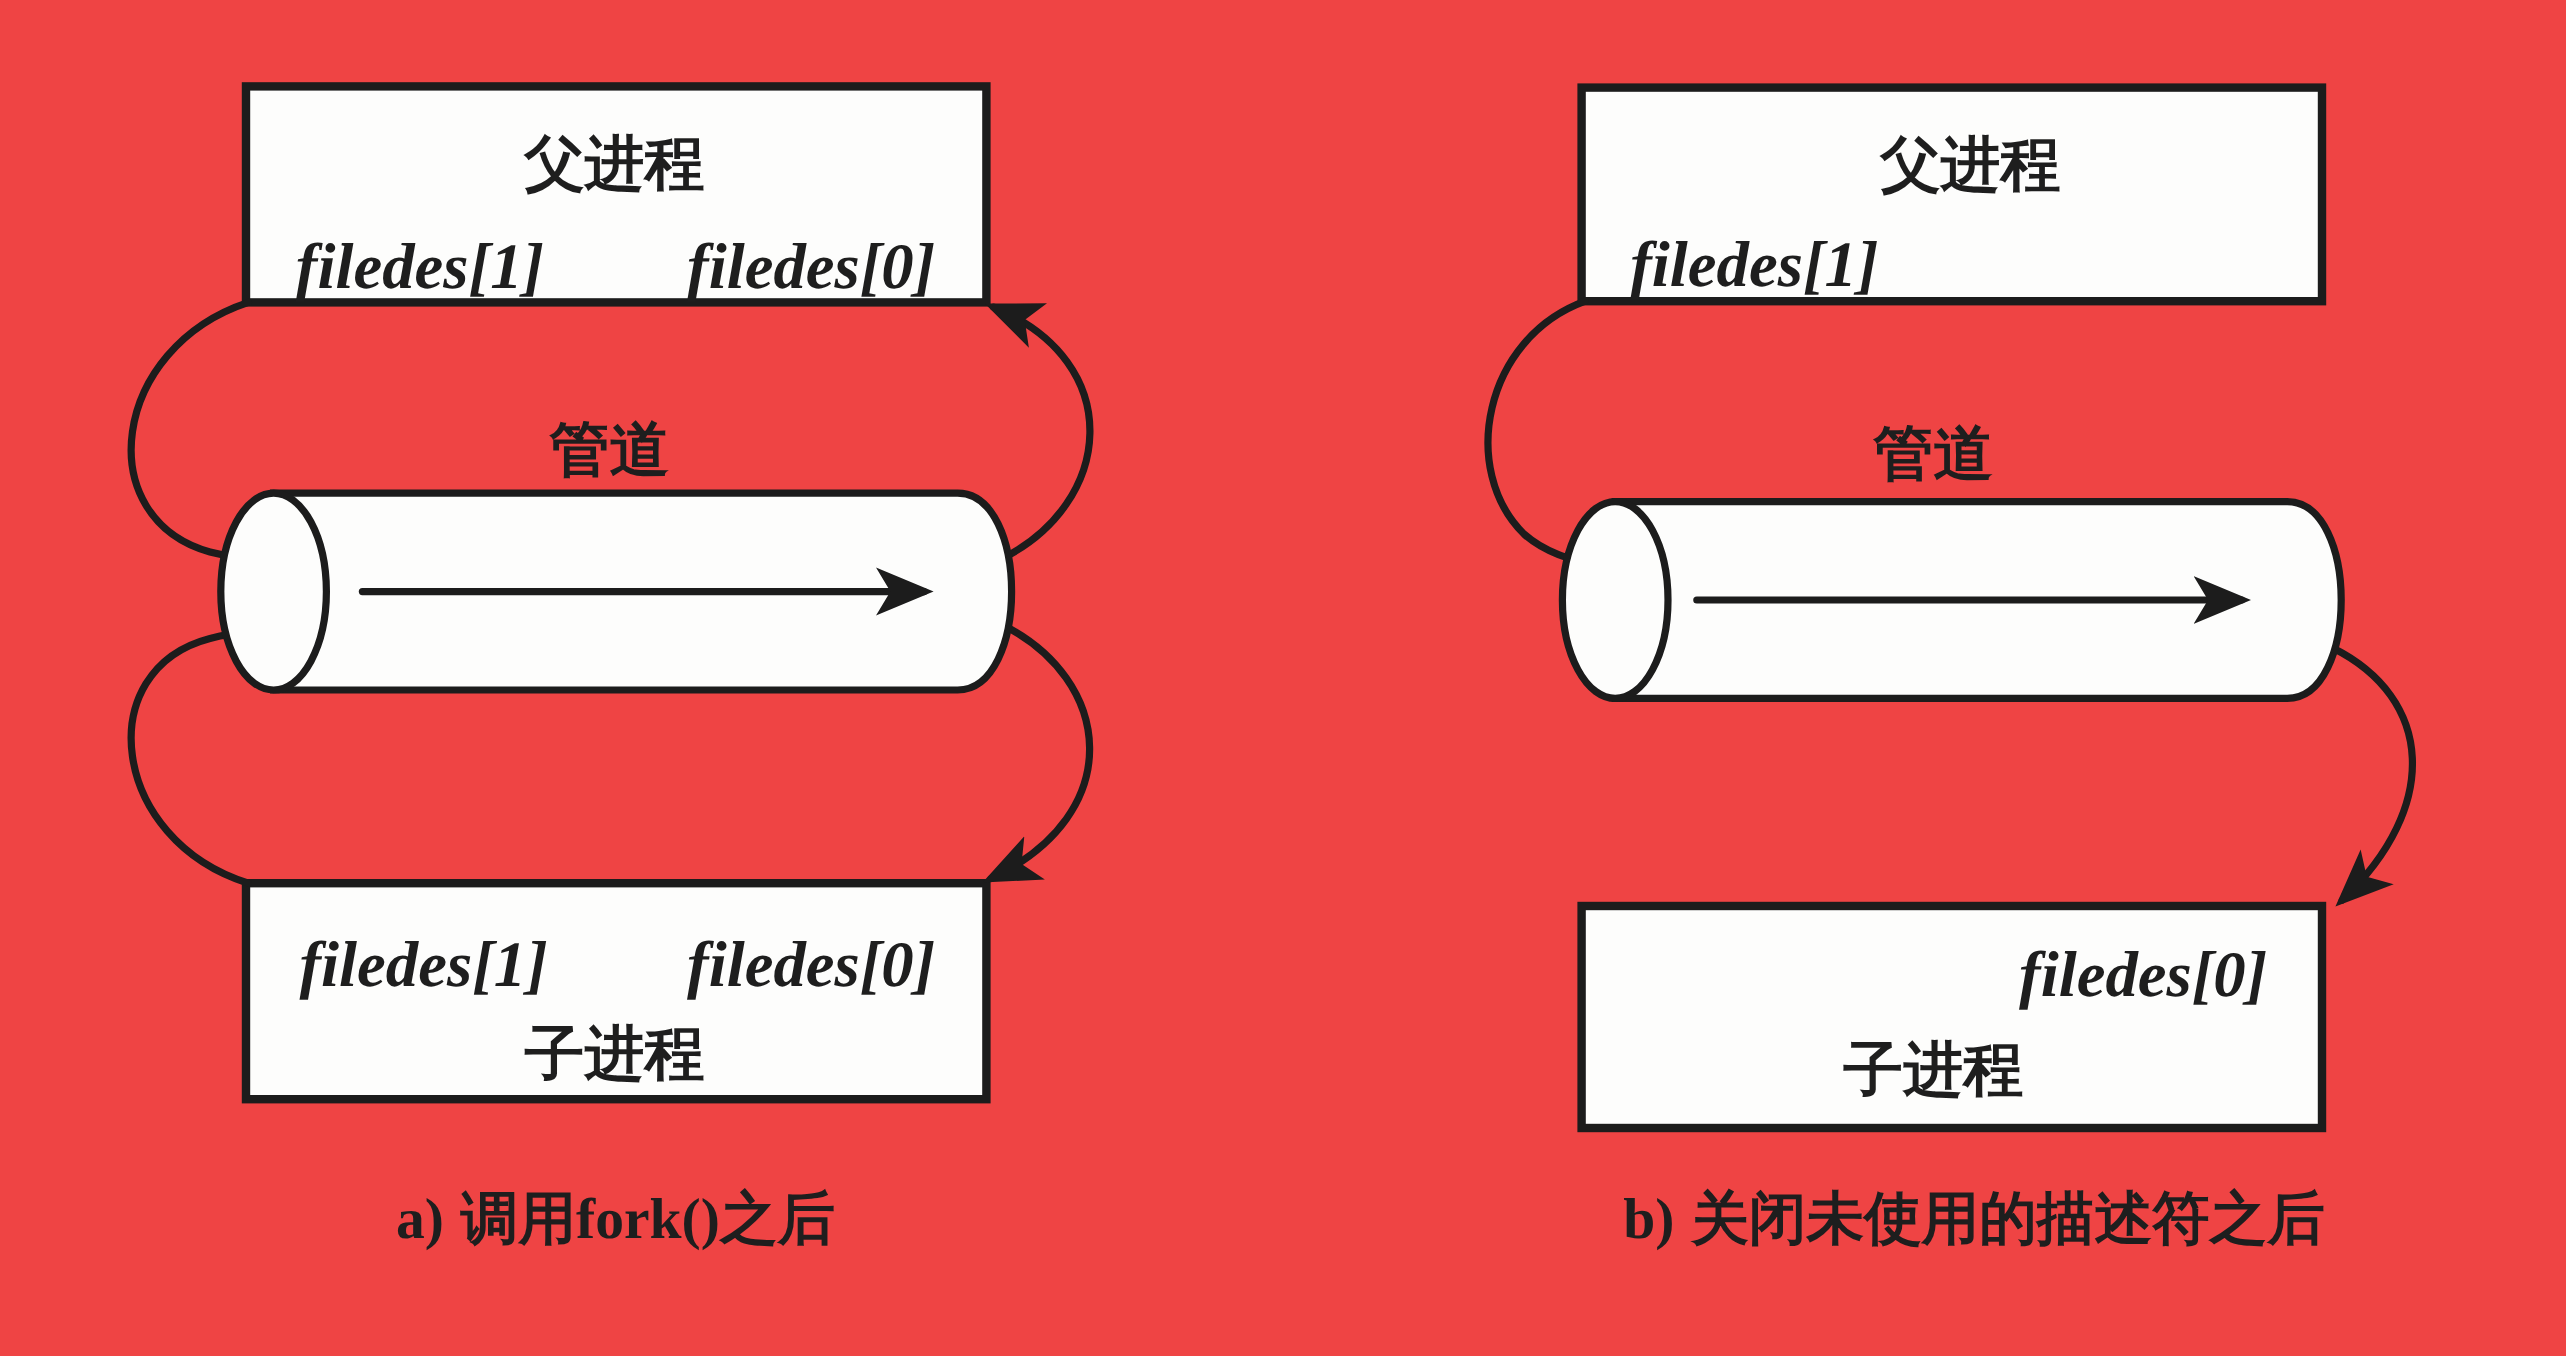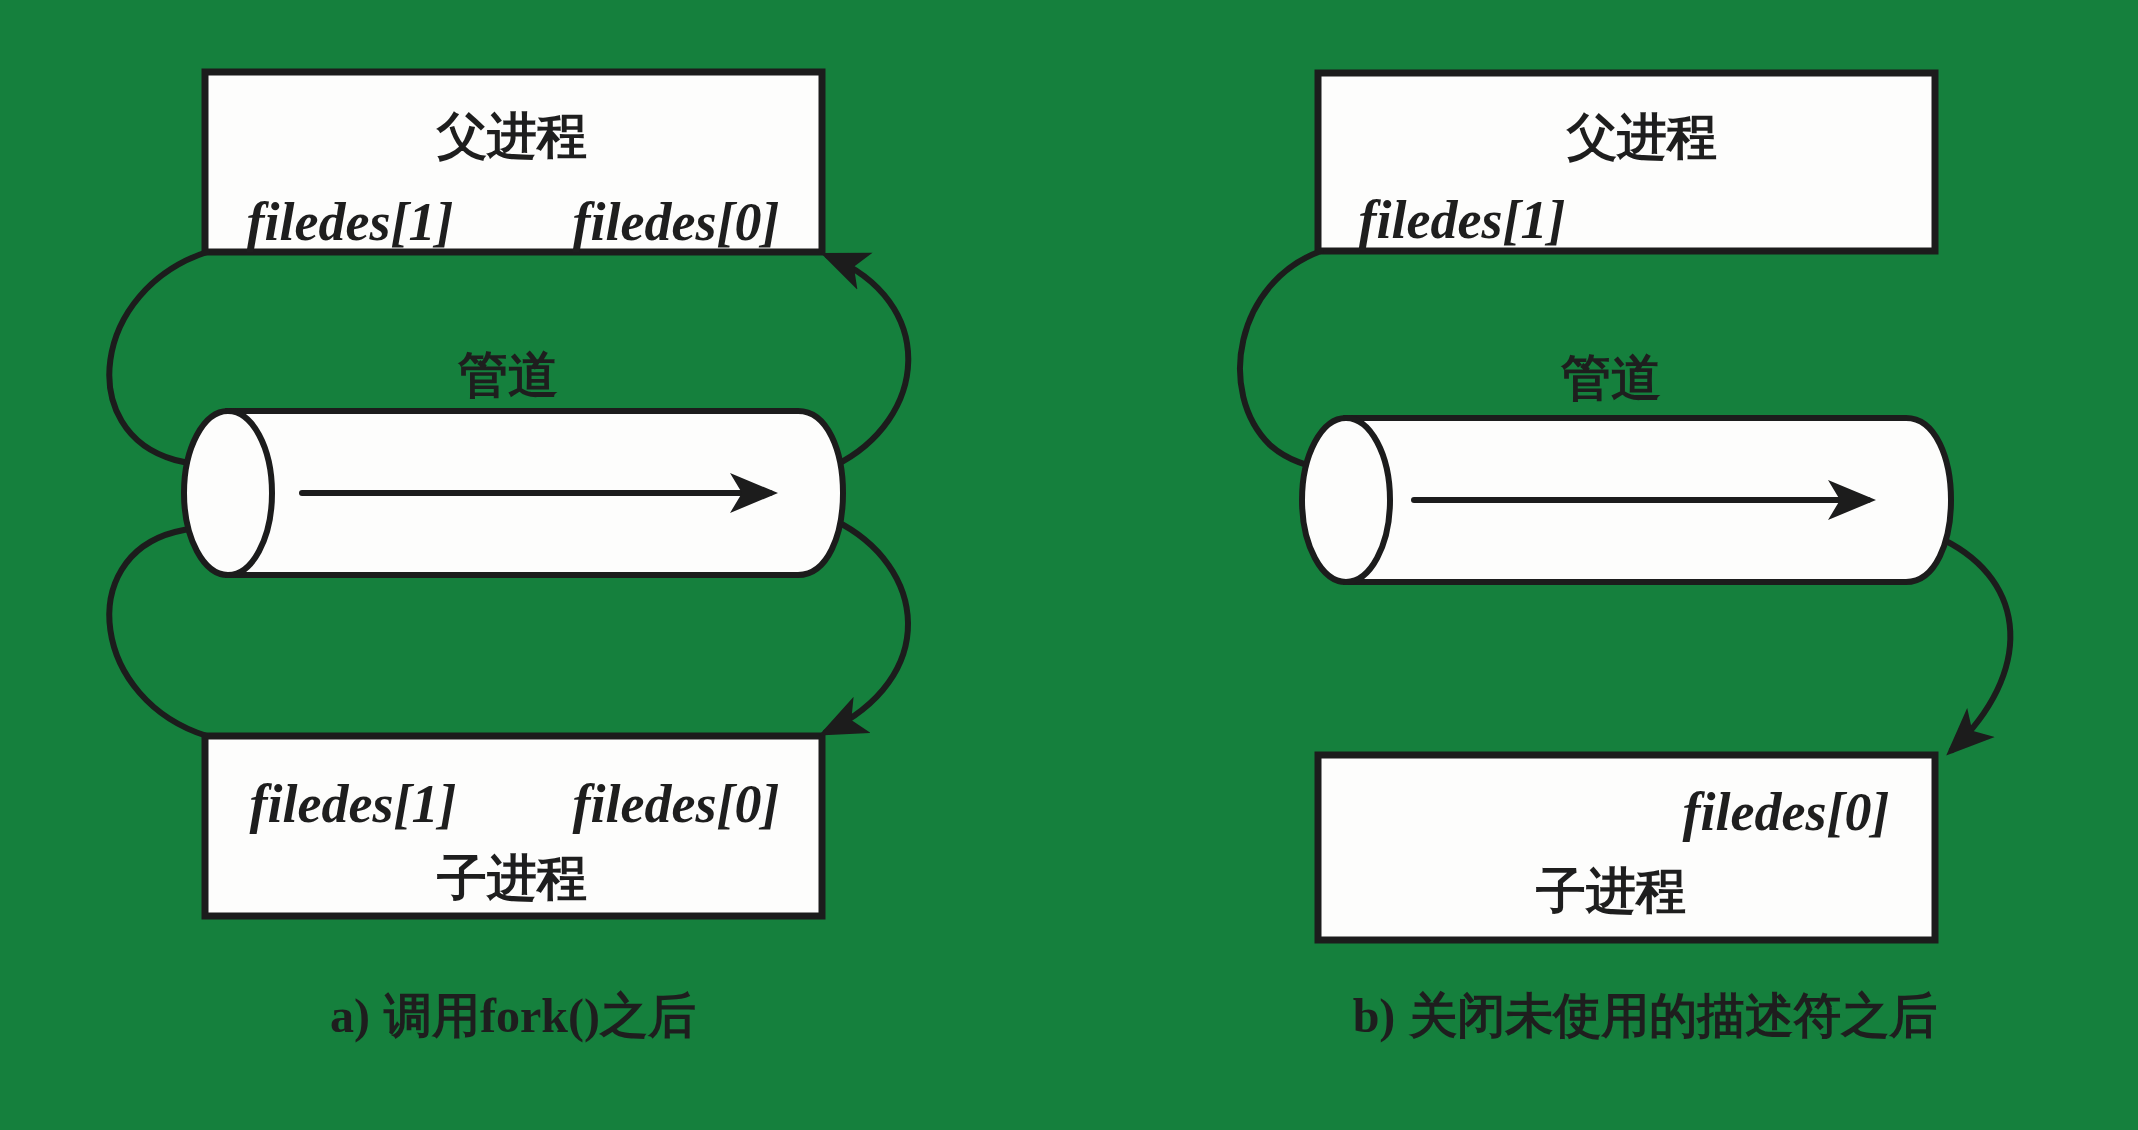--- a/index.html
+++ b/index.html
@@ -4,21 +4,21 @@
 <style>
   html, body {
     margin: 0;
     padding: 0;
     background: #fcfcfa;
   }
   .figure-wrap {
     position: relative;
     width: 2138px;
     height: 1130px;
-    background: #15803d;
+    background: #ef4444;
     overflow: hidden;
   }
   svg { display: block; }
 
   
   .stroke {
     fill: none;
     stroke: #1c1c1c;
     stroke-width: 6;
     stroke-linecap: round;

